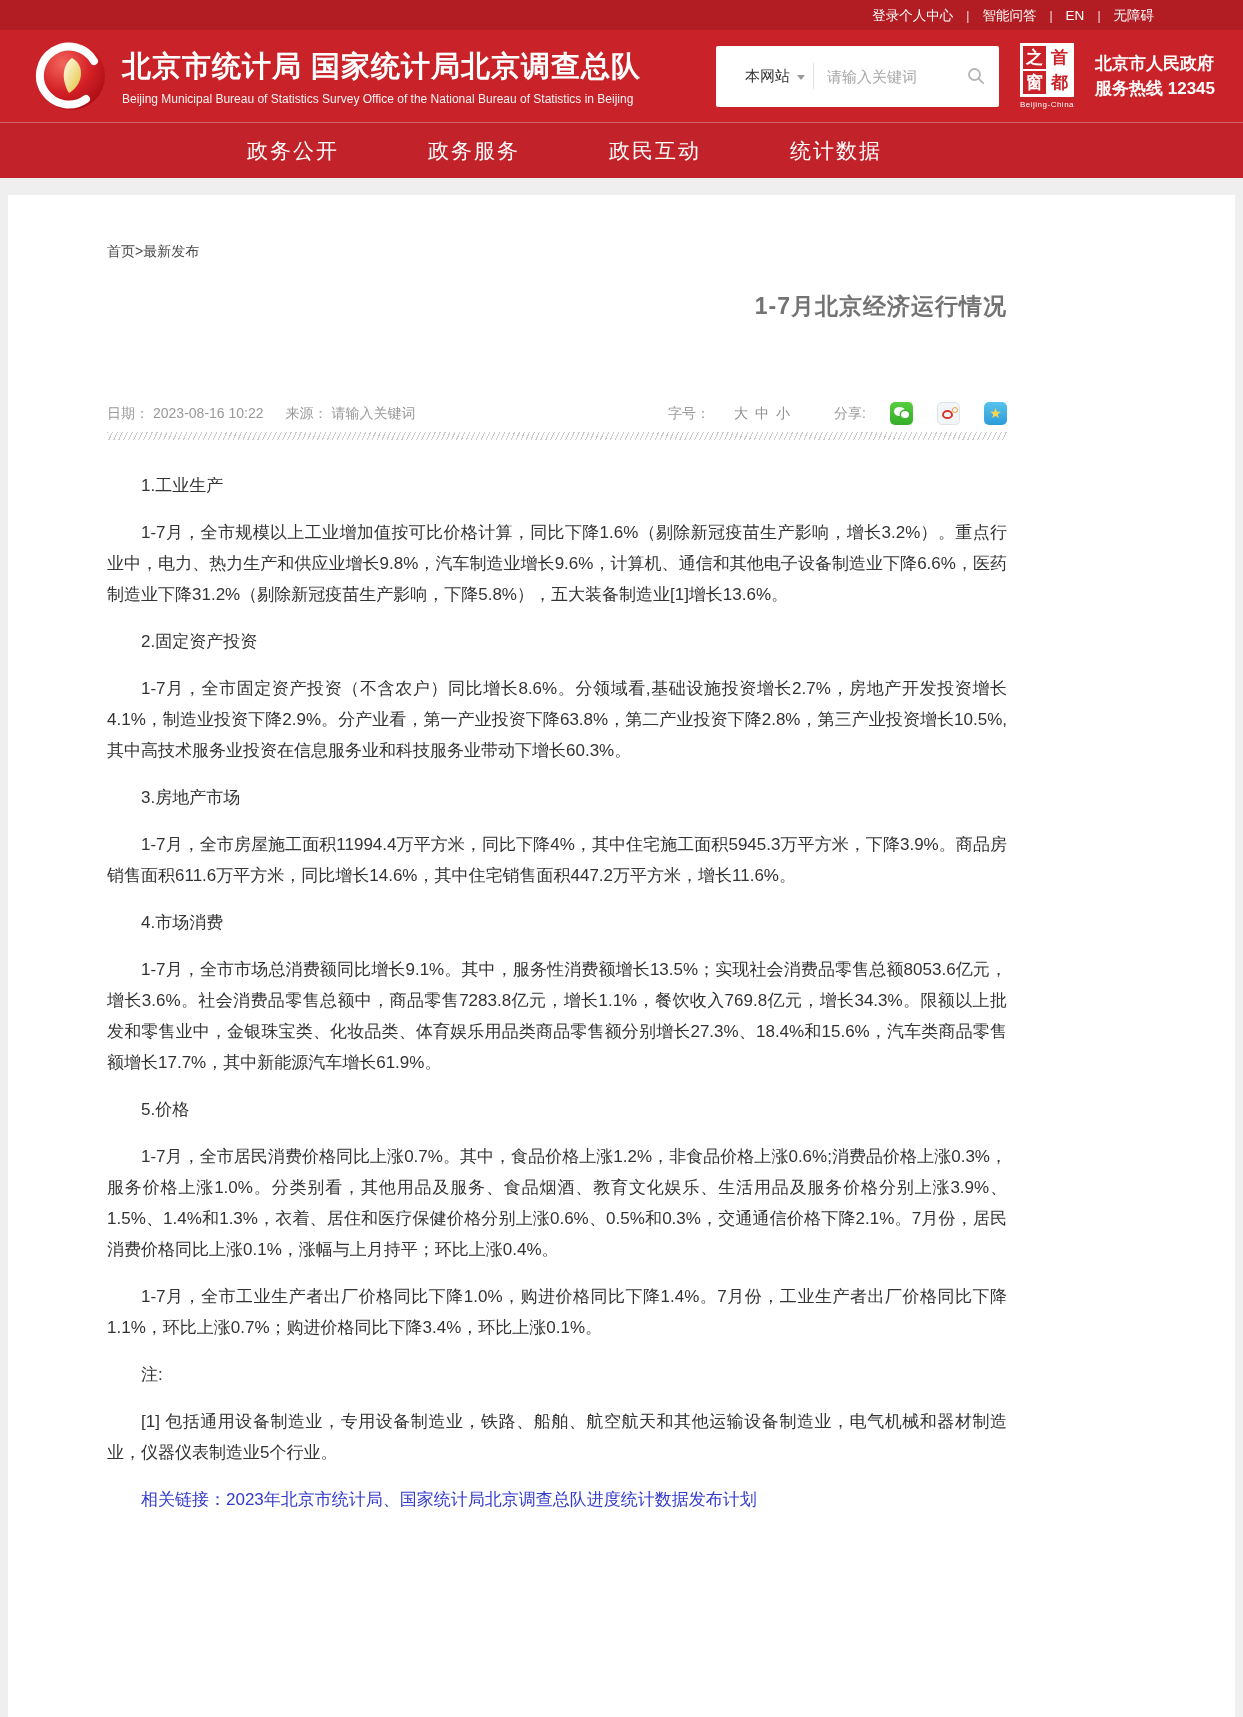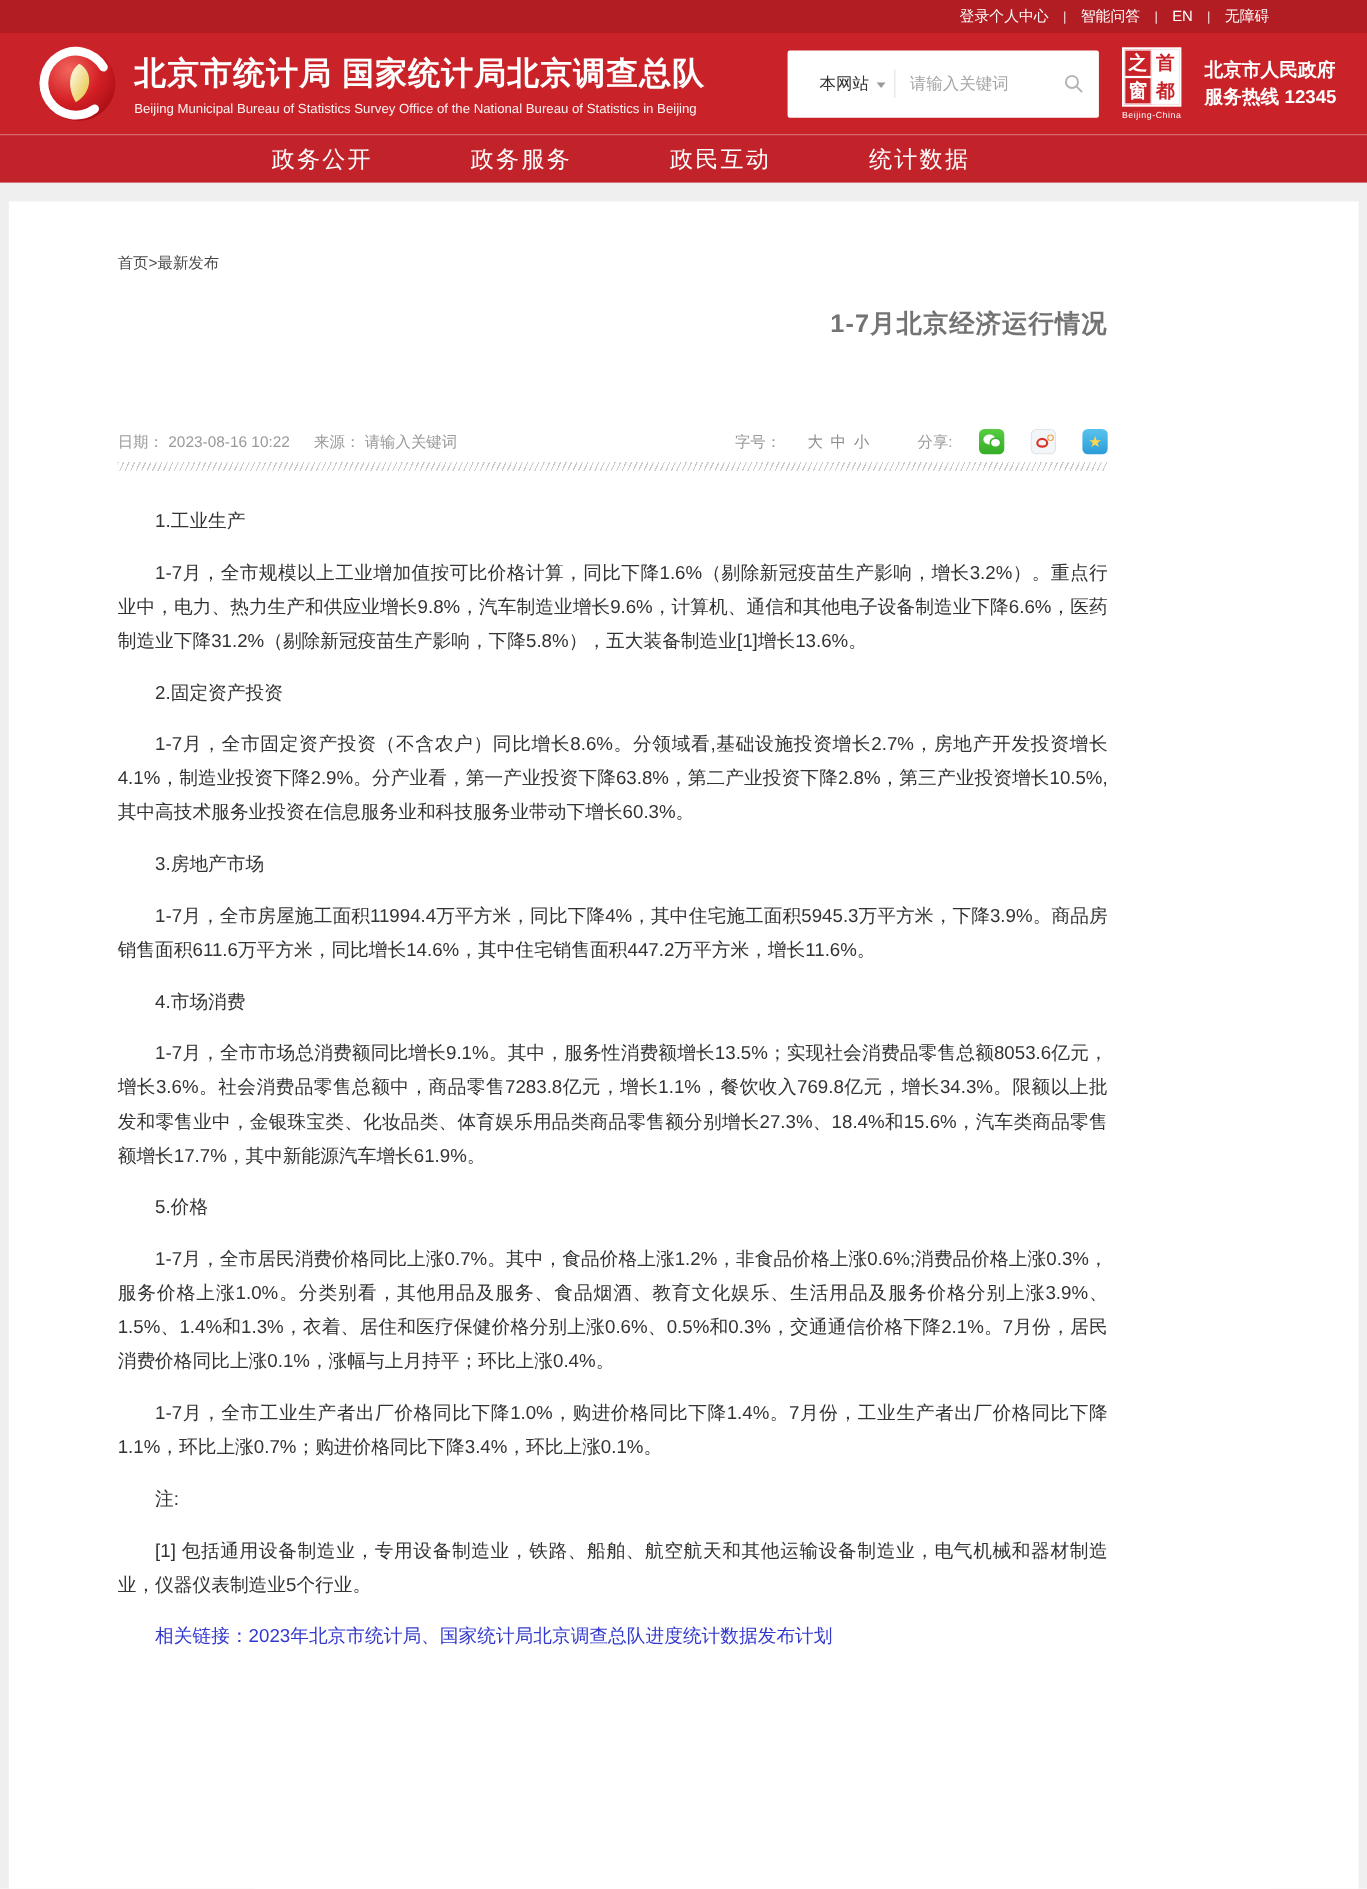--- a/index.html
+++ b/index.html
@@ -49,21 +49,21 @@
     width:50px;height:50px;margin:0 auto;border:2px solid #fff;
     display:grid;grid-template-columns:1fr 1fr;grid-template-rows:1fr 1fr;
   }
   .ecell{display:flex;align-items:center;justify-content:center;
     font-size:17px;font-weight:bold;color:#fff;border:1px solid #fff;box-sizing:border-box;}
   .ecell.white{background:#fff;color:#c92228;}
   .emblem-caption{font-size:8px;color:#fff;margin-top:3px;letter-spacing:.5px;}
   .hotline{color:#fff;font-weight:bold;font-size:17px;line-height:1.5;white-space:nowrap;}
   
   .mainnav{
-    height:44px;background:#c2232a;border-top:1px solid rgba(255,255,255,.28);
+    height:56px;background:#c2232a;border-top:1px solid rgba(255,255,255,.28);
     display:flex;align-items:center;padding-left:247px;gap:89px;box-sizing:border-box;
   }
   .nav-item{color:#fff;font-size:21px;letter-spacing:2px;text-decoration:none;white-space:nowrap;}
   
   .card{
     background:#fff;margin:17px 8px 0;height:1542px;overflow:hidden;
     padding-top:48px;box-sizing:border-box;
   }
   .article{width:900px;margin-left:99px;}
   .breadcrumb{font-size:14px;color:#4a4a4a;}

